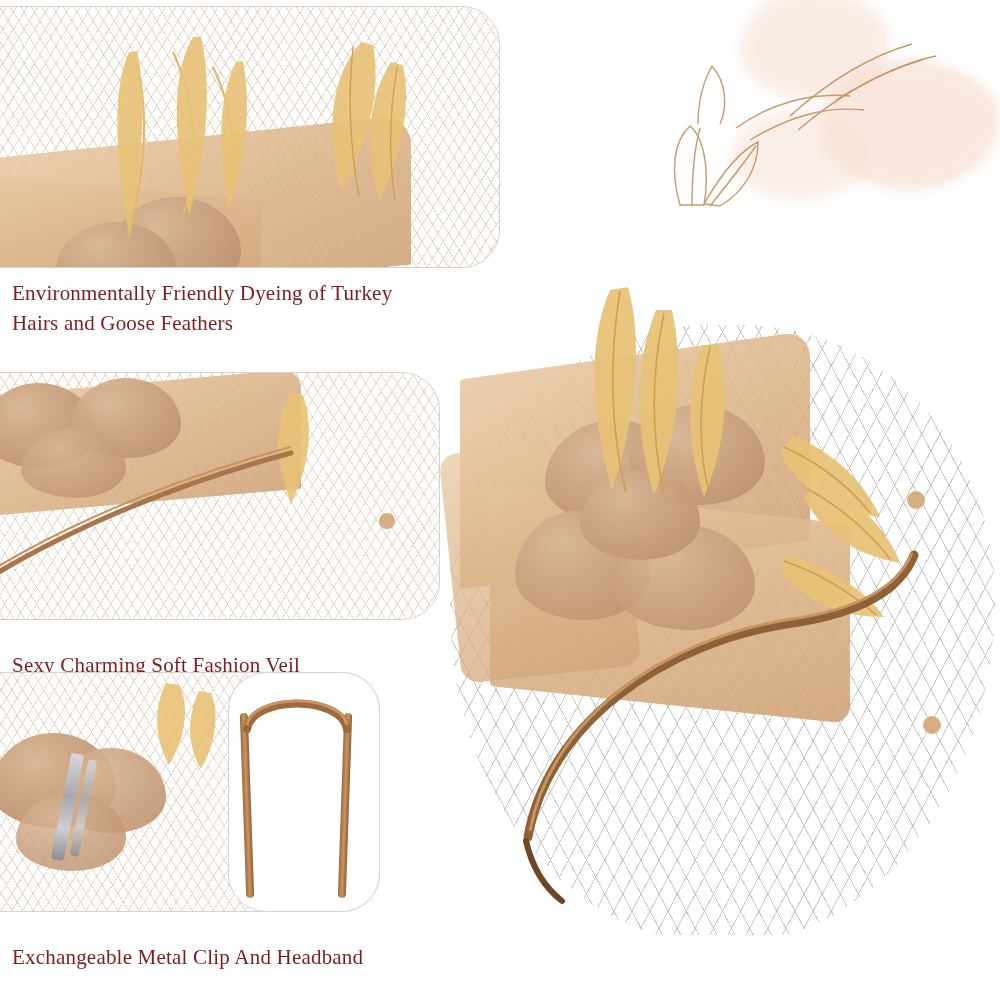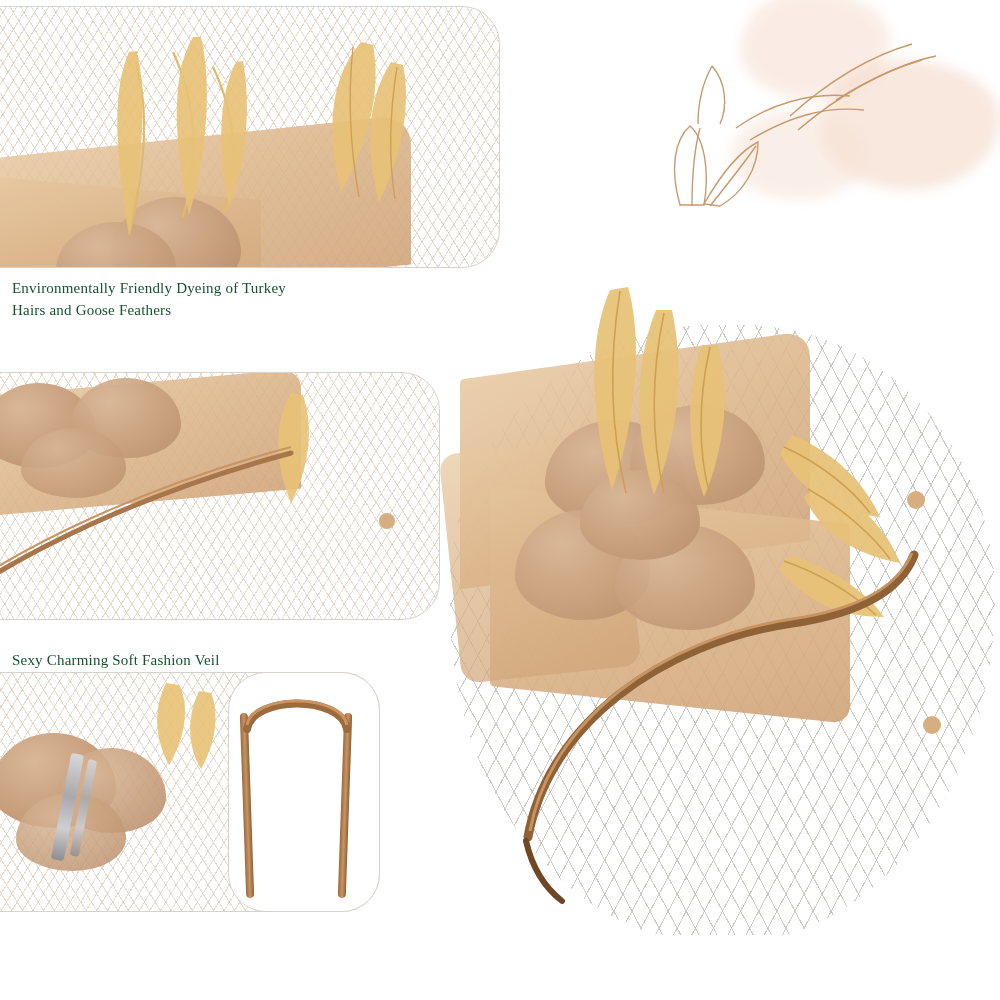--- a/index.html
+++ b/index.html
@@ -17,22 +17,22 @@
   .panel {
     position:absolute;
     border:1px solid #d9d2cc;
     border-radius:38px;
     overflow:hidden;
     background:#ffffff;
   }
   .caption {
     position:absolute;
     font-family:"Liberation Serif", serif;
-    color:#14532d;
-    font-size:15px;
+    color:#7f1d1d;
+    font-size:21px;
     line-height:1.45;
     letter-spacing:.2px;
     white-space:pre-line;
   }
 
   
   .mesh {
     position:absolute;
     background-image:
       repeating-linear-gradient(58deg, rgba(200,168,132,.55) 0 1px, transparent 1px 9px),
@@ -166,20 +166,21 @@
 
   <div class="panel" style="left:228px; top:672px; width:152px; height:240px;">
     <div class="band" style="left:14px;  top:40px; width:8px; height:185px; border-radius:6px; transform:rotate(-2deg);"></div>
     <div class="band" style="left:112px; top:40px; width:8px; height:185px; border-radius:6px; transform:rotate(2deg);"></div>
     <svg width="152" height="240" viewBox="0 0 152 240" style="position:absolute;left:0;top:0;">
       <path d="M18 56 C24 22 112 22 118 56" fill="none" stroke="#9c6a3d" stroke-width="8" stroke-linecap="round"></path>
       <path d="M18 52 C24 20 112 20 118 52" fill="none" stroke="#c99462" stroke-width="3"></path>
     </svg>
   </div>
 
+  <div class="caption" style="left:12px; top:942px; width:560px;">Exchangeable Metal Clip And Headband</div>
 
   <div class="clipbox" style="left:440px; top:255px; width:560px; height:680px;">
 
     <div class="mesh-white" style="left:10px; top:70px; width:545px; height:620px;
          border-radius:48% 46% 50% 50% / 42% 44% 56% 54%;"></div>
 
     <div class="organza" style="left:20px; top:100px; width:350px; height:210px;
          transform:skewY(-8deg); border-radius:4px 26px 0 0;"></div>
     <div class="organza" style="left:50px; top:250px; width:360px; height:200px;
          transform:skewY(6deg); opacity:.9; border-radius:0 0 18px 4px;"></div>

